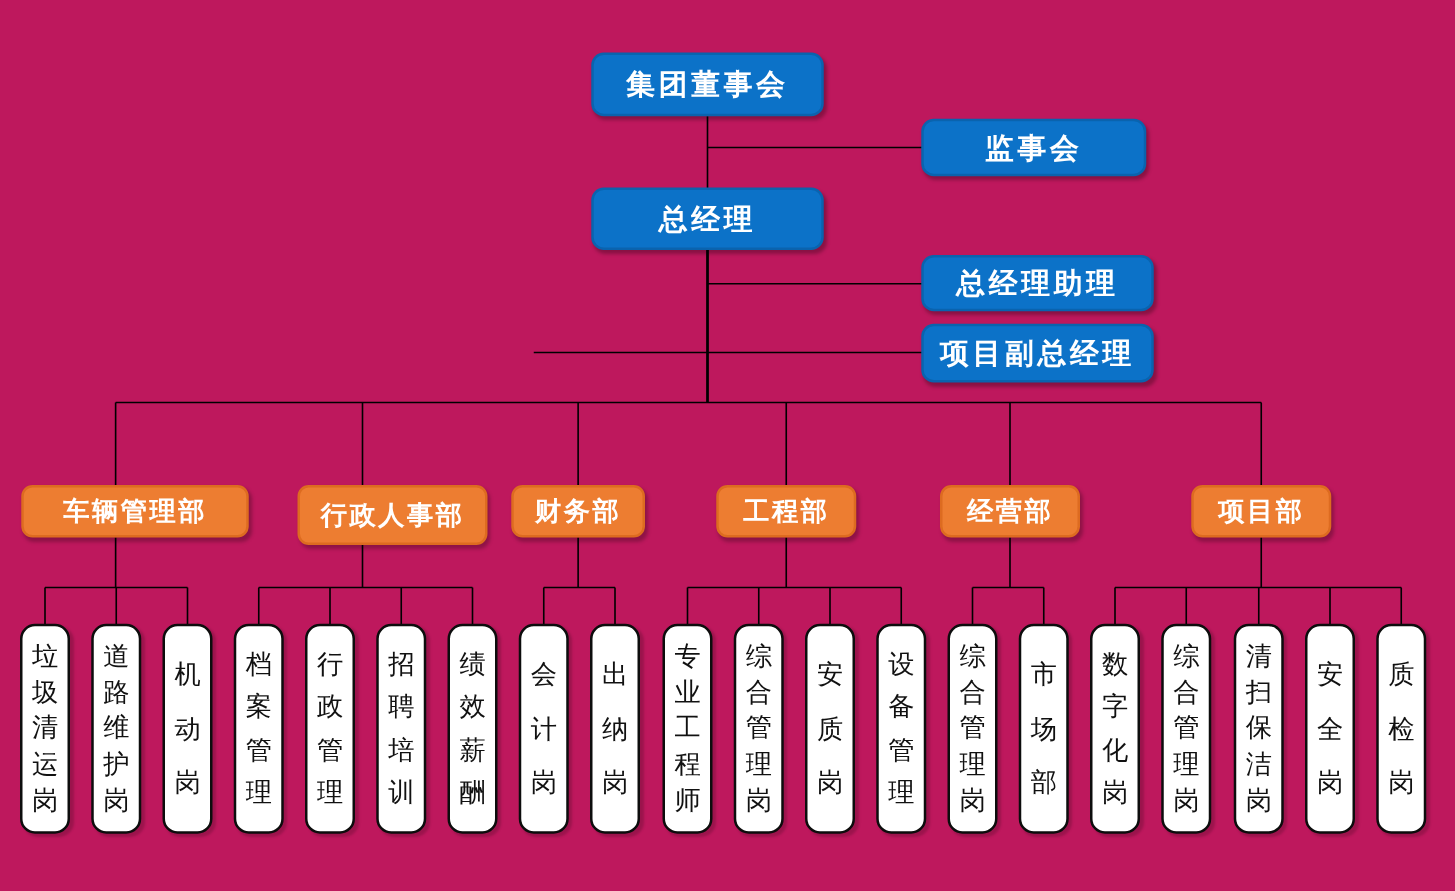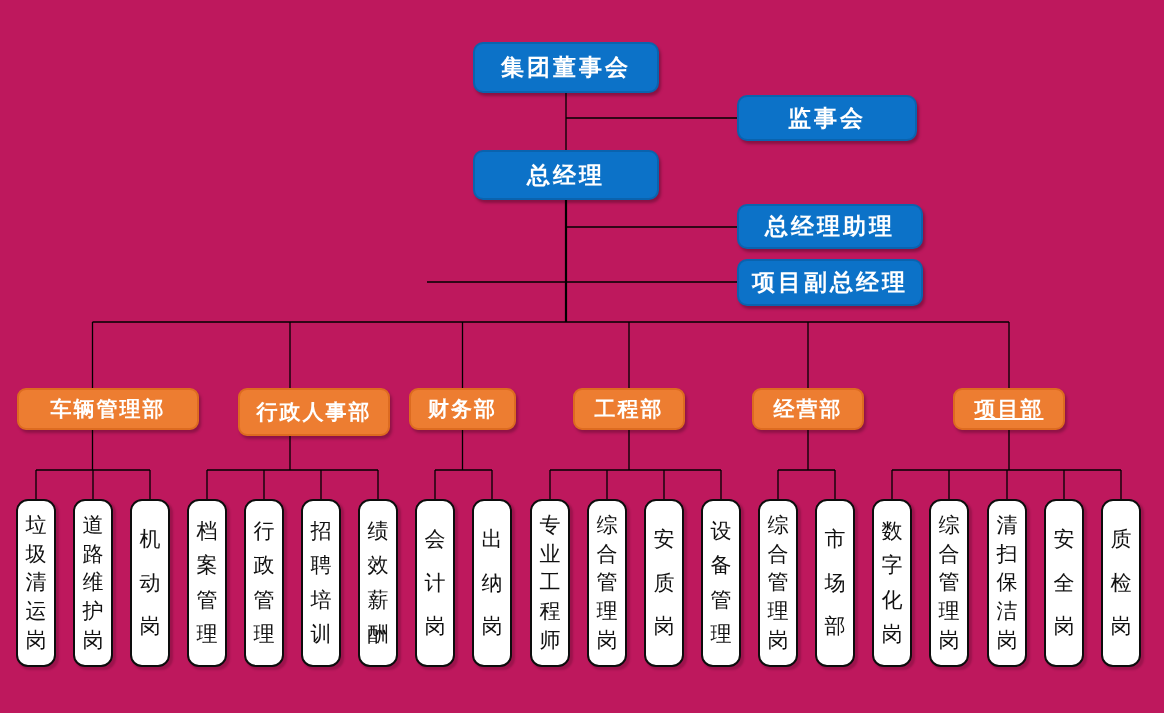--- a/index.html
+++ b/index.html
@@ -128,21 +128,21 @@
   <div class="node exec" style="left:737px; top:95px; width:180px; height:46px;">监事会</div>
   <div class="node exec" style="left:473px; top:150px; width:186px; height:50px;">总经理</div>
   <div class="node exec" style="left:737px; top:204px; width:186px; height:45px;">总经理助理</div>
   <div class="node exec" style="left:737px; top:259px; width:186px; height:47px;">项目副总经理</div>
 
   <div class="node dept" style="left:17px;  top:388px; width:182px; height:42px;">车辆管理部</div>
   <div class="node dept" style="left:214px; top:388px; width:152px; height:48px;margin-left:24px;">行政人事部</div>
   <div class="node dept" style="left:409px; top:388px; width:107px; height:42px;">财务部</div>
   <div class="node dept" style="left:573px; top:388px; width:112px; height:42px;">工程部</div>
   <div class="node dept" style="left:752px; top:388px; width:112px; height:42px;">经营部</div>
-  <div class="node dept" style="left:953px; top:388px; width:112px; height:42px;text-decoration:underline;">项目部</div>
+  <div class="node dept" style="left:953px; top:388px; width:112px; height:42px;">项目部</div>
 
   <div class="node pos" style="left:16px;">
     <div class="vtext">
         <span>垃</span>
         <span>圾</span>
         <span>清</span>
         <span>运</span>
         <span>岗</span>
       </div>
   </div>

